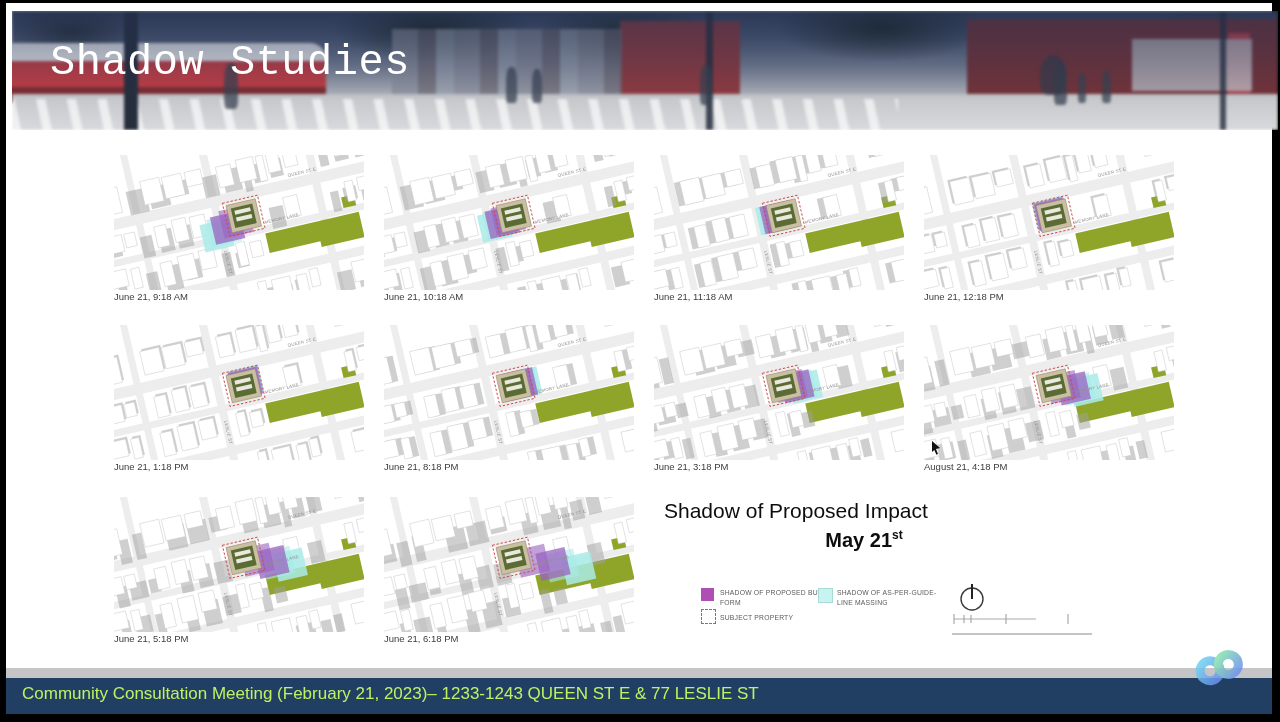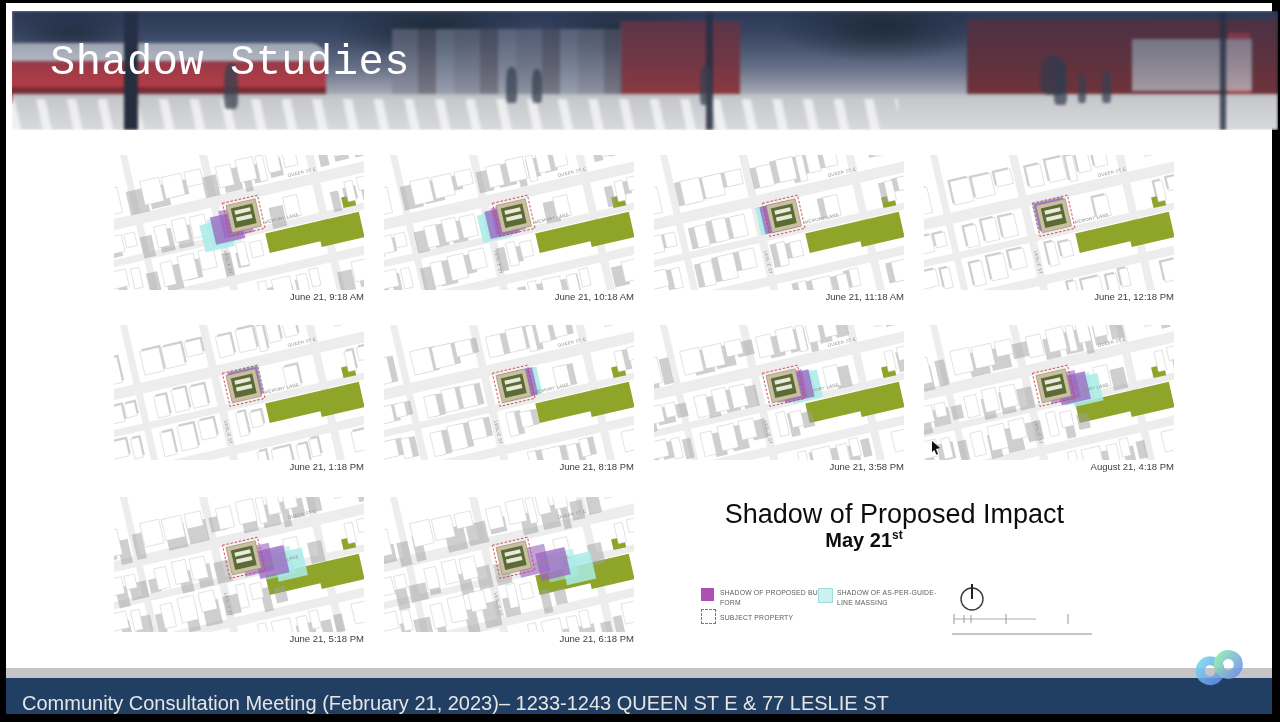--- a/index.html
+++ b/index.html
@@ -46,45 +46,45 @@
   #ph-person7{left:1090px;top:60px;width:9px;height:32px;}
   #ph-cyclist{left:1028px;top:44px;width:26px;height:40px;background:#343c4a;border-radius:50% 50% 30% 30%;opacity:.7;}
   #banner-tint{position:absolute;inset:0;
     background:linear-gradient(180deg,rgba(34,47,79,.55) 0%,rgba(34,47,79,.25) 45%,rgba(34,47,79,0) 75%);}
   #slide-title{position:absolute;left:38px;top:28px;color:#fff;font-size:42px;font-weight:400;
     letter-spacing:.5px;font-family:Liberation Mono, monospace;}
 
   
   .tile{position:absolute;width:250px;height:150px;}
   .tile-map{position:absolute;left:0;top:0;width:250px;height:135px;overflow:hidden;}
-  .tile-caption{position:absolute;left:0;top:136px;width:250px;text-align:right;
+  .tile-caption{position:absolute;left:0;top:136px;width:250px;
     font-size:9.5px;color:#3c3c3c;}
 
   
-  #panel-title{position:absolute;left:658px;top:496px;width:400px;text-align:right;
-    font-size:27px;color:#0d0d0d;}
+  #panel-title{position:absolute;left:658px;top:496px;width:400px;text-align:left;
+    font-size:21px;color:#0d0d0d;}
   #panel-subtitle{position:absolute;left:658px;top:525px;width:400px;text-align:center;
     font-size:20px;font-weight:bold;color:#0d0d0d;}
   #panel-subtitle sup{font-size:12px;margin-top:44px;}
   .lg-swatch{position:absolute;width:13px;height:13px;}
   #lg-sw-1{left:695px;top:585px;background:#ae4fb5;}
   #lg-sw-2{left:812px;top:585px;background:#c9f3f0;border:1px solid #a5dcd8;}
   #lg-sw-3{left:695px;top:606px;border:1.2px dashed #d9504e;background:transparent;}
   .lg-label{position:absolute;width:112px;font-size:6.8px;line-height:1.5;color:#5a5a5a;
     letter-spacing:.2px;}
   #lg-lb-1{left:714px;top:585px;}
   #lg-lb-2{left:831px;top:585px;}
   #lg-lb-3{left:714px;top:610px;}
   #north-arrow{position:absolute;left:950px;top:578px;}
   #scale-bar{position:absolute;left:944px;top:606px;}
 
   
   #gray-strip{position:absolute;left:6px;top:668px;width:1266px;height:10px;background:#c5c5c7;}
   #footer-bar{position:absolute;left:6px;top:678px;width:1266px;height:36px;background:#213e63;}
-  #footer-text{position:absolute;left:16px;top:14px;color:#e5e5e5;font-size:20px;}
+  #footer-text{position:absolute;left:16px;top:6px;color:#bef264;font-size:17px;}
   #webex-logo{position:absolute;left:1192px;top:642px;opacity:.85;}
   #mouse-cursor{position:absolute;left:925px;top:438px;}
 </style>
 </head>
 <body>
 
 <div id="page">
   <div id="slide">
 
     <div id="banner">
@@ -981,21 +981,21 @@
               <rect x="116" y="48" width="30" height="28" fill="#cabfa2" stroke="#97876a" stroke-width="0.6"></rect>
               <rect x="120" y="52" width="22" height="20" fill="#5a6c33"></rect>
               <rect x="123" y="55" width="16" height="4" fill="#e9e9df"></rect>
               <rect x="123" y="62" width="16" height="4" fill="#e9e9df"></rect>
               <rect x="113" y="45" width="36" height="34" fill="none" stroke="#d04545" stroke-width="0.9" stroke-dasharray="2.4 1.8"></rect>
               <text x="183" y="34" font-size="4.3" fill="#8f8f8f" letter-spacing="0.3">QUEEN ST E</text>
               <text x="150" y="74.5" font-size="4.3" fill="#8f8f8f" letter-spacing="0.3">MEMORY LANE</text>
               <text x="104" y="92" font-size="4.3" fill="#8f8f8f" letter-spacing="0.3" transform="rotate(90 104 92)">LESLIE ST</text>
             </g>
           </svg>
-    <div class="tile-caption">June 21, 3:58 PM</div>
+    <div class="tile-caption">June 21, 3:18 PM</div>
   </div>
         <div class="tile" style="left: 918px; top: 322px;">
     <svg class="tile-map" viewBox="0 0 250 135">
             <g transform="rotate(-13 125 67)">
               <rect x="-45" y="36" width="340" height="11" fill="#ededed"></rect>
               <rect x="-45" y="76" width="340" height="7" fill="#ededed"></rect>
               <rect x="-45" y="118" width="340" height="9" fill="#ededed"></rect>
               <rect x="24" y="-40" width="7" height="220" fill="#ededed"></rect>
               <rect x="101" y="-40" width="8" height="220" fill="#ededed"></rect>
               <rect x="205" y="-40" width="8" height="220" fill="#ededed"></rect>

